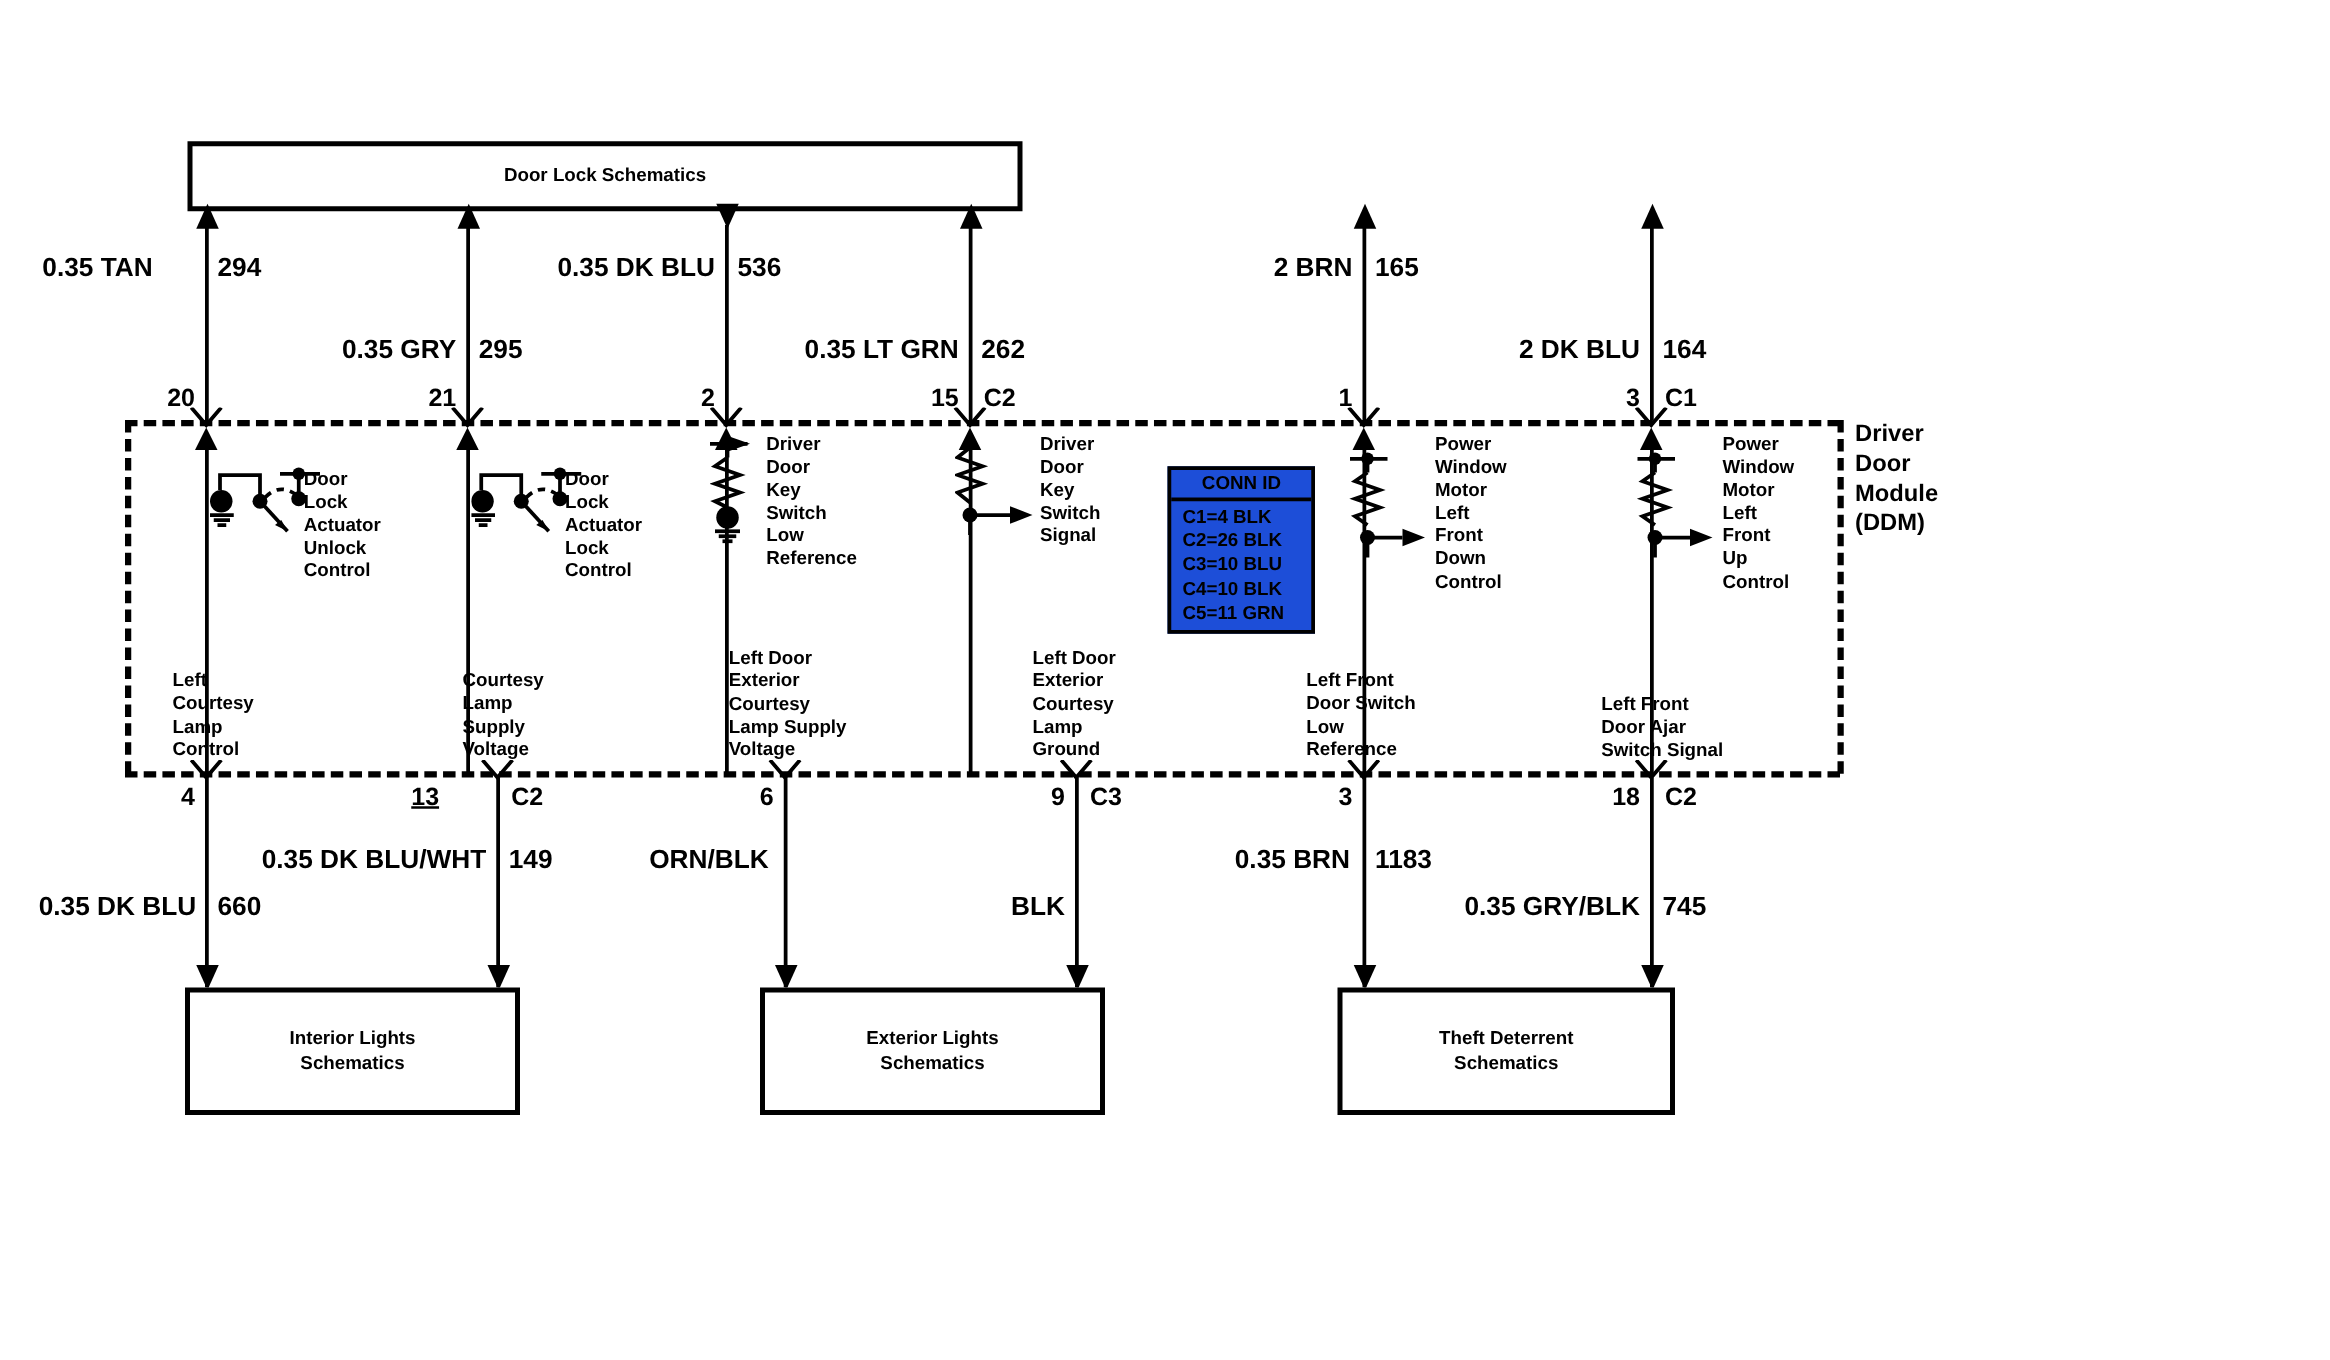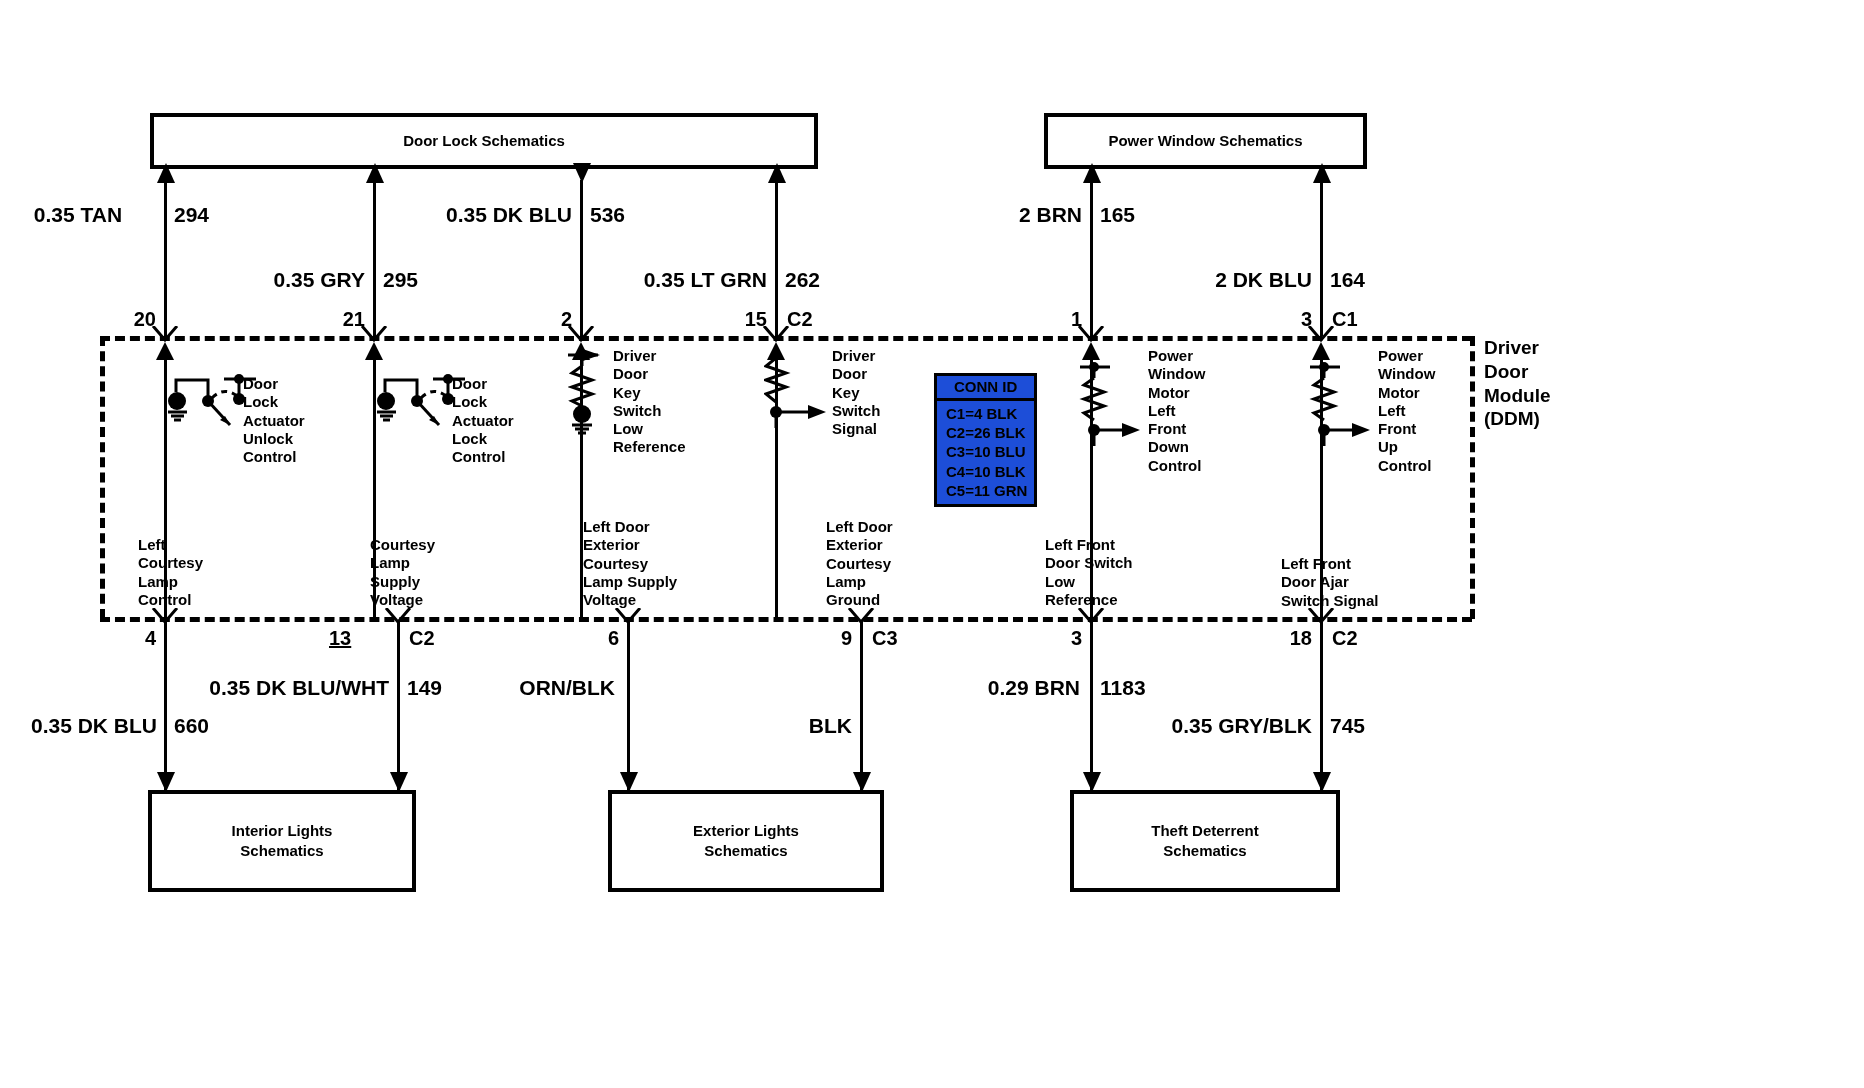--- a/index.html
+++ b/index.html
@@ -51,39 +51,36 @@
   .modlabel{position:absolute;font-size:19px;font-weight:700;line-height:1.25;white-space:pre-line;}
 
   
   .connid{
     position:absolute;border:3px solid #000;background:#1d4ed8;
   }
   .connid-head{
     border-bottom:3px solid #000;text-align:center;
     font-size:15px;font-weight:700;padding:2px 10px 3px 10px;
   }
-  .connid-body{padding:3px 7px 4px 9px;}
+  .connid-body{padding:3px 22px 4px 9px;}
   .connid-body div{font-size:15px;font-weight:700;line-height:1.28;white-space:nowrap;}
 
   
   .sym{position:absolute;}
 </style>
 </head>
 <body>
 
 <div class="stage">
 
 
   <div class="refbox" style="left:150px;top:113px;width:660px;height:48px;">
     <span>Door Lock Schematics</span>
   </div>
 
-  <div class="refbox" style="left:1044px;top:113px;width:315px;height:48px;">
-    <span>Power Window Schematics</span>
-  </div>
 
   <div class="dash-h" style="left:100px;top:336px;width:1372px;"></div>
 
   <div class="dash-h" style="left:100px;top:617px;width:1372px;"></div>
 
   <div class="dash-v" style="left:100px;top:336px;height:283px;"></div>
 
   <div class="dash-v" style="left:1470px;top:336px;height:283px;"></div>
 
   <div class="modlabel" style="left:1484px;top:336px;">Driver
@@ -339,21 +336,21 @@
   <div class="pin" style="left:792px;top:627px;width:60px;text-align:right;">9</div>
   <div class="conn-letter" style="left:872px;top:627px;">C3</div>
   <div class="wlabel r" style="left:740px;top:714px;width:112px;">BLK</div>
 
   <svg class="chev" style="left:1076px;top:608px;" width="30" height="22" viewBox="0 0 30 22">
     <polyline points="3,0 15,14 27,0" fill="none" stroke="#000" stroke-width="3"></polyline>
   </svg>
   <div class="wire" style="left:1090px;top:622px;height:168px;"></div>
   <div class="arr-down" style="left:1083px;top:772px;"></div>
   <div class="pin" style="left:1022px;top:627px;width:60px;text-align:right;">3</div>
-  <div class="wlabel r" style="left:905px;top:676px;width:175px;">0.29 BRN</div>
+  <div class="wlabel r" style="left:905px;top:676px;width:175px;">0.35 BRN</div>
   <div class="wlabel" style="left:1100px;top:676px;">1183</div>
 
   <svg class="chev" style="left:1306px;top:608px;" width="30" height="22" viewBox="0 0 30 22">
     <polyline points="3,0 15,14 27,0" fill="none" stroke="#000" stroke-width="3"></polyline>
   </svg>
   <div class="wire" style="left:1320px;top:622px;height:168px;"></div>
   <div class="arr-down" style="left:1313px;top:772px;"></div>
   <div class="pin" style="left:1252px;top:627px;width:60px;text-align:right;">18</div>
   <div class="conn-letter" style="left:1332px;top:627px;">C2</div>
   <div class="wlabel r" style="left:1130px;top:714px;width:182px;">0.35 GRY/BLK</div>

